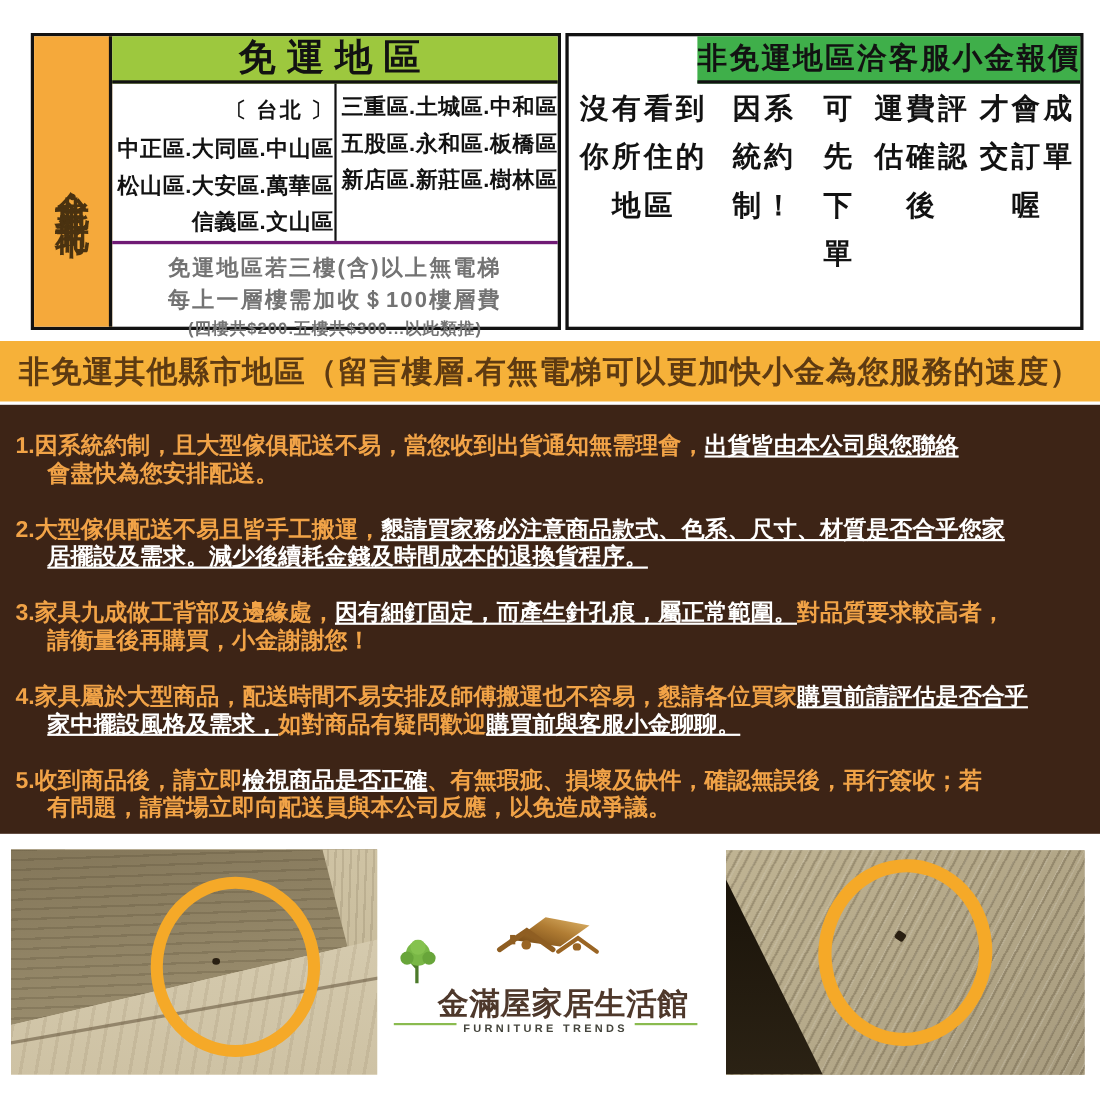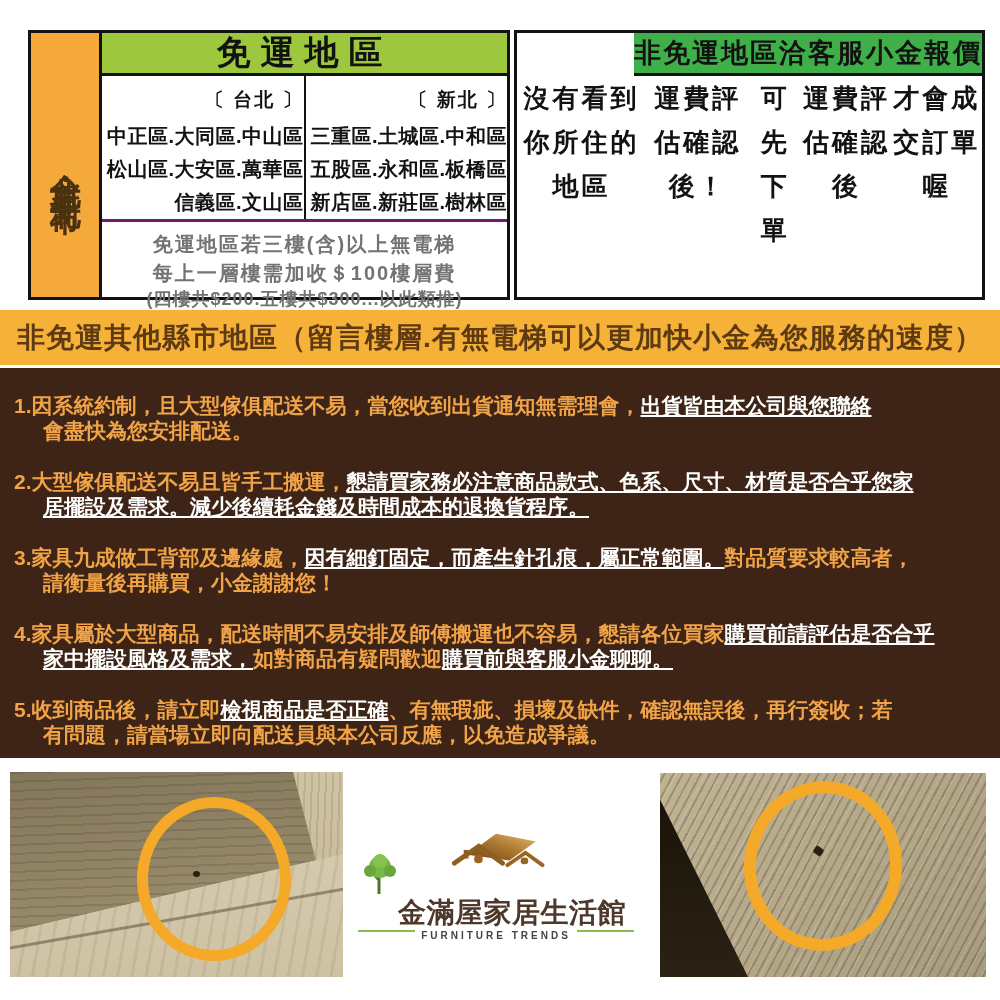--- a/index.html
+++ b/index.html
@@ -18,21 +18,21 @@
        border-bottom:3px solid #121212;color:#121212;}
   .hdr-light{background:#9DC83E;font-size:34px;letter-spacing:10px;}
   .districts{flex:1;display:flex;}
   .dcol{flex:1;text-align:right;padding-top:6px;color:#121212;min-width:0;}
   .dcol + .dcol{border-left:2px solid #121212;}
   .dcol-title{font-size:19px;margin:5px 0 7px;letter-spacing:2px;}
   .drow{font-size:20px;line-height:33px;letter-spacing:0.5px;}
   .note{border-top:3px solid #701a75;height:86px;text-align:center;
         padding-top:8px;color:#737373;}
   .note-l1,.note-l2{font-size:20px;line-height:29px;letter-spacing:2px;}
-  .note-l3{font-size:18px;line-height:23px;letter-spacing:1px;}
+  .note-l3{font-size:15px;line-height:23px;letter-spacing:1px;}
 
   
   .tbl-right{position:absolute;left:514px;top:30px;width:471px;height:270px;
              border:3px solid #121212;box-sizing:border-box;display:flex;
              flex-direction:column;background:#fff;align-items:flex-end;}
   .hdr-dark{background:#3FAF4A;font-size:27px;letter-spacing:2px;}
   .quote-body{flex:1;display:flex;flex-direction:row;justify-content:center;}
   .qline{text-align:center;font-size:26px;line-height:44px;letter-spacing:3px;color:#121212;}
 
   
@@ -97,39 +97,38 @@
     <div class="tbl-left-main">
       <div class="hdr hdr-light">免運地區</div>
       <div class="districts">
         <div class="dcol">
           <div class="dcol-title">〔 台北 〕</div>
           <div class="drow">中正區.大同區.中山區</div>
           <div class="drow">松山區.大安區.萬華區</div>
           <div class="drow">信義區.文山區</div>
         </div>
         <div class="dcol">
-          <div class="dcol-title">〔 新北 〕</div>
           <div class="drow">三重區.土城區.中和區</div>
           <div class="drow">五股區.永和區.板橋區</div>
           <div class="drow">新店區.新莊區.樹林區</div>
         </div>
       </div>
       <div class="note">
         <div class="note-l1">免運地區若三樓(含)以上無電梯</div>
         <div class="note-l2">每上一層樓需加收＄100樓層費</div>
         <div class="note-l3">(四樓共$200.五樓共$300...以此類推)</div>
       </div>
     </div>
   </div>
 
   <div class="tbl-right">
     <div class="hdr hdr-dark">非免運地區洽客服小金報價</div>
     <div class="quote-body">
       <div class="qline">沒有看到你所住的地區</div>
-      <div class="qline">運費評估確認後！</div>
+      <div class="qline">因系統約制！</div>
       <div class="qline">可先下單</div>
       <div class="qline">運費評估確認後</div>
       <div class="qline">才會成交訂單喔</div>
     </div>
   </div>
 
   <div class="banner">非免運其他縣市地區（留言樓層.有無電梯可以更加快小金為您服務的速度）</div>
 
   <div class="notice">
     <p class="nitem"><span>1.因系統約制，且大型傢俱配送不易，當您收到出貨通知無需理會，</span><span class="w">出貨皆由本公司與您聯絡</span><br><span>會盡快為您安排配送。</span></p>

